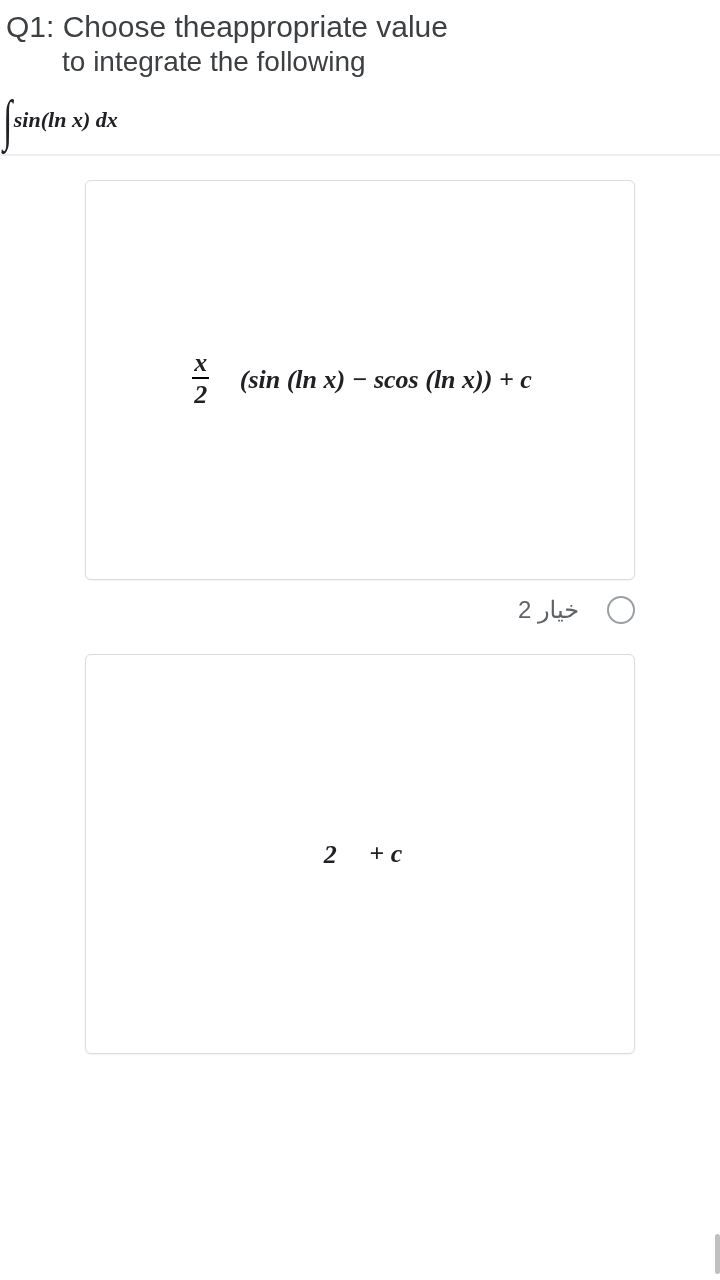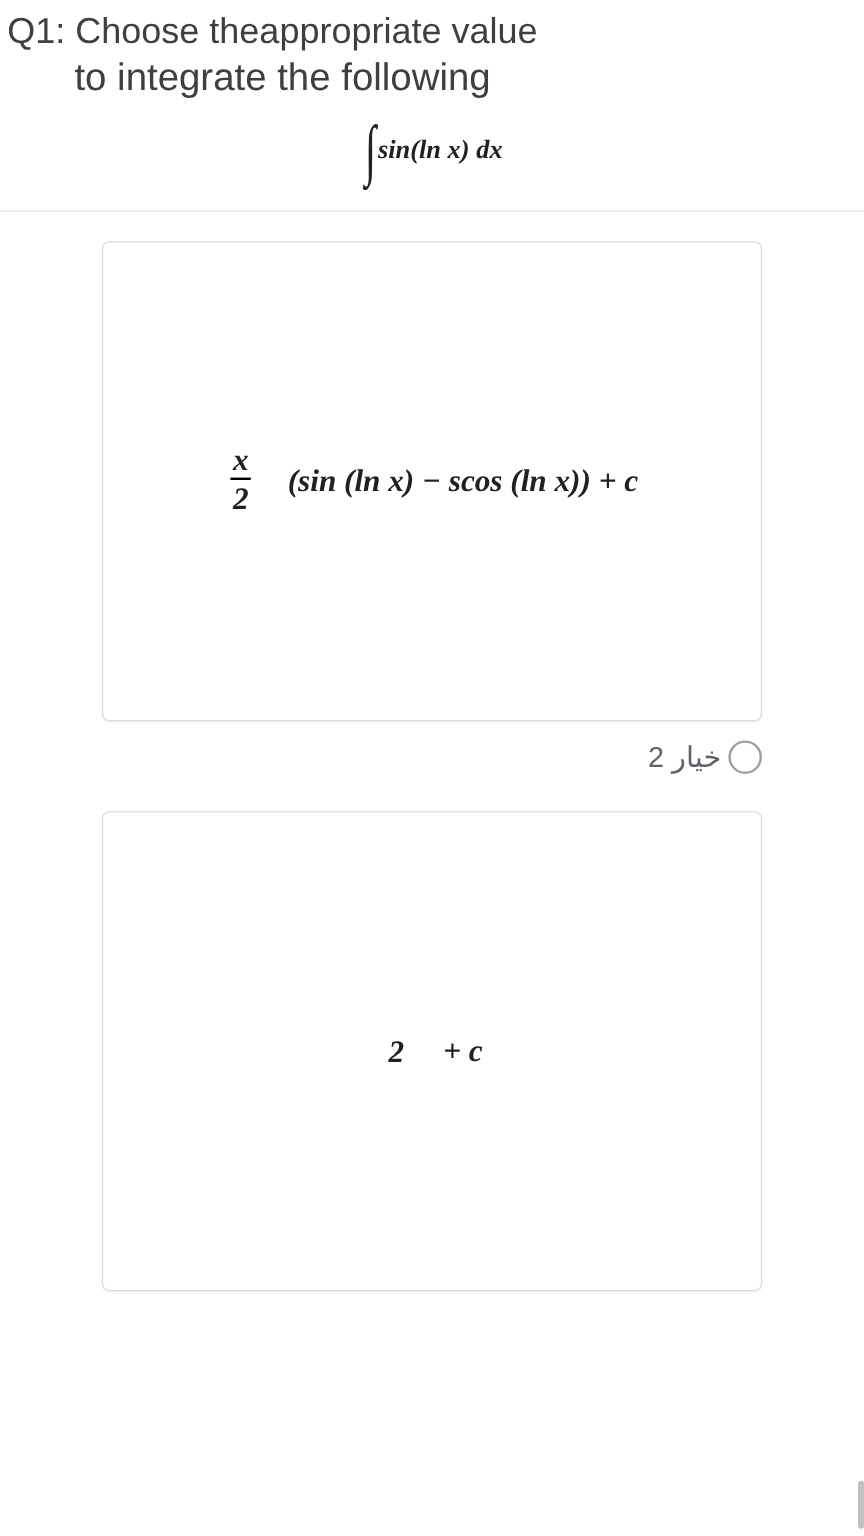--- a/index.html
+++ b/index.html
@@ -2,32 +2,32 @@
 <html><head>
 <meta charset="utf-8">
 <style>
   * { box-sizing: border-box; margin: 0; padding: 0; }
   html, body { width: 720px; height: 1280px; background: #fff; font-family: Arial, Helvetica, sans-serif; color: #202124; }
   .wrap { width: 720px; min-height: 1280px; position: relative; }
   .qhead { padding: 8px 6px 6px 6px; }
   .qline { font-size: 30px; line-height: 1.25; color: #3c4043; }
   .qnum { display: inline; }
   .qtxt { display: inline; }
-  .qind { display: block; padding-left: 56px; font-size: 32px; color: #3c4043; }
-  .integral-row { text-align: center; margin: 8px 0 22px 0; white-space: nowrap; }
+  .qind { display: block; padding-left: 56px; font-size: 28px; color: #3c4043; }
+  .integral-row { text-align: left; margin: 8px 0 6px 0; white-space: nowrap; }
   .intsym { font-size: 56px; font-family: "Times New Roman", serif; font-style: italic; display: inline-block; vertical-align: middle; line-height: 1; transform: scaleX(0.6); }
   .inttxt { font-size: 22px; font-family: "Times New Roman", serif; font-style: italic; font-weight: bold; display: inline-block; vertical-align: middle; margin-left: -6px; }
   .divider { height: 2px; background: #eceff1; margin: 4px 0 24px 0; }
   .card { margin: 0 auto 16px auto; width: 550px; border: 1px solid #dadce0; border-radius: 6px; background: #fff; min-height: 400px; display: flex; align-items: center; justify-content: center; padding: 40px 20px; box-shadow: 0 1px 2px rgba(0,0,0,0.05); }
   .math { font-family: "Times New Roman", serif; font-style: italic; font-weight: bold; font-size: 26px; white-space: nowrap; text-align: center; }
   .frac { display: inline-block; vertical-align: middle; text-align: center; margin: 0 4px; }
   .frac .num { display: block; border-bottom: 2px solid #000; padding: 0 2px; line-height: 1.1; }
   .frac .den { display: block; padding: 0 2px; line-height: 1.2; }
   .mtail { display: inline-block; vertical-align: middle; margin-left: 20px; }
-  .option-radio { width: 550px; margin: 12px auto 30px auto; display: flex; align-items: center; justify-content: flex-end; gap: 6px; }
+  .option-radio { width: 550px; margin: 12px auto 30px auto; display: flex; align-items: center; justify-content: flex-end; gap: 28px; }
   .radio-circle { width: 28px; height: 28px; border: 2px solid #9aa0a6; border-radius: 50%; display: inline-block; }
   .radio-label { font-size: 24px; color: #5f6368; direction: rtl; }
   .bottom-scroll { position: absolute; right: 0; bottom: 6px; width: 5px; height: 40px; border-radius: 3px; background: #c0c0c0; }
 </style>
 </head>
 <body>
 <div class="wrap">
 
   <div class="qhead">
     <div class="qline">

